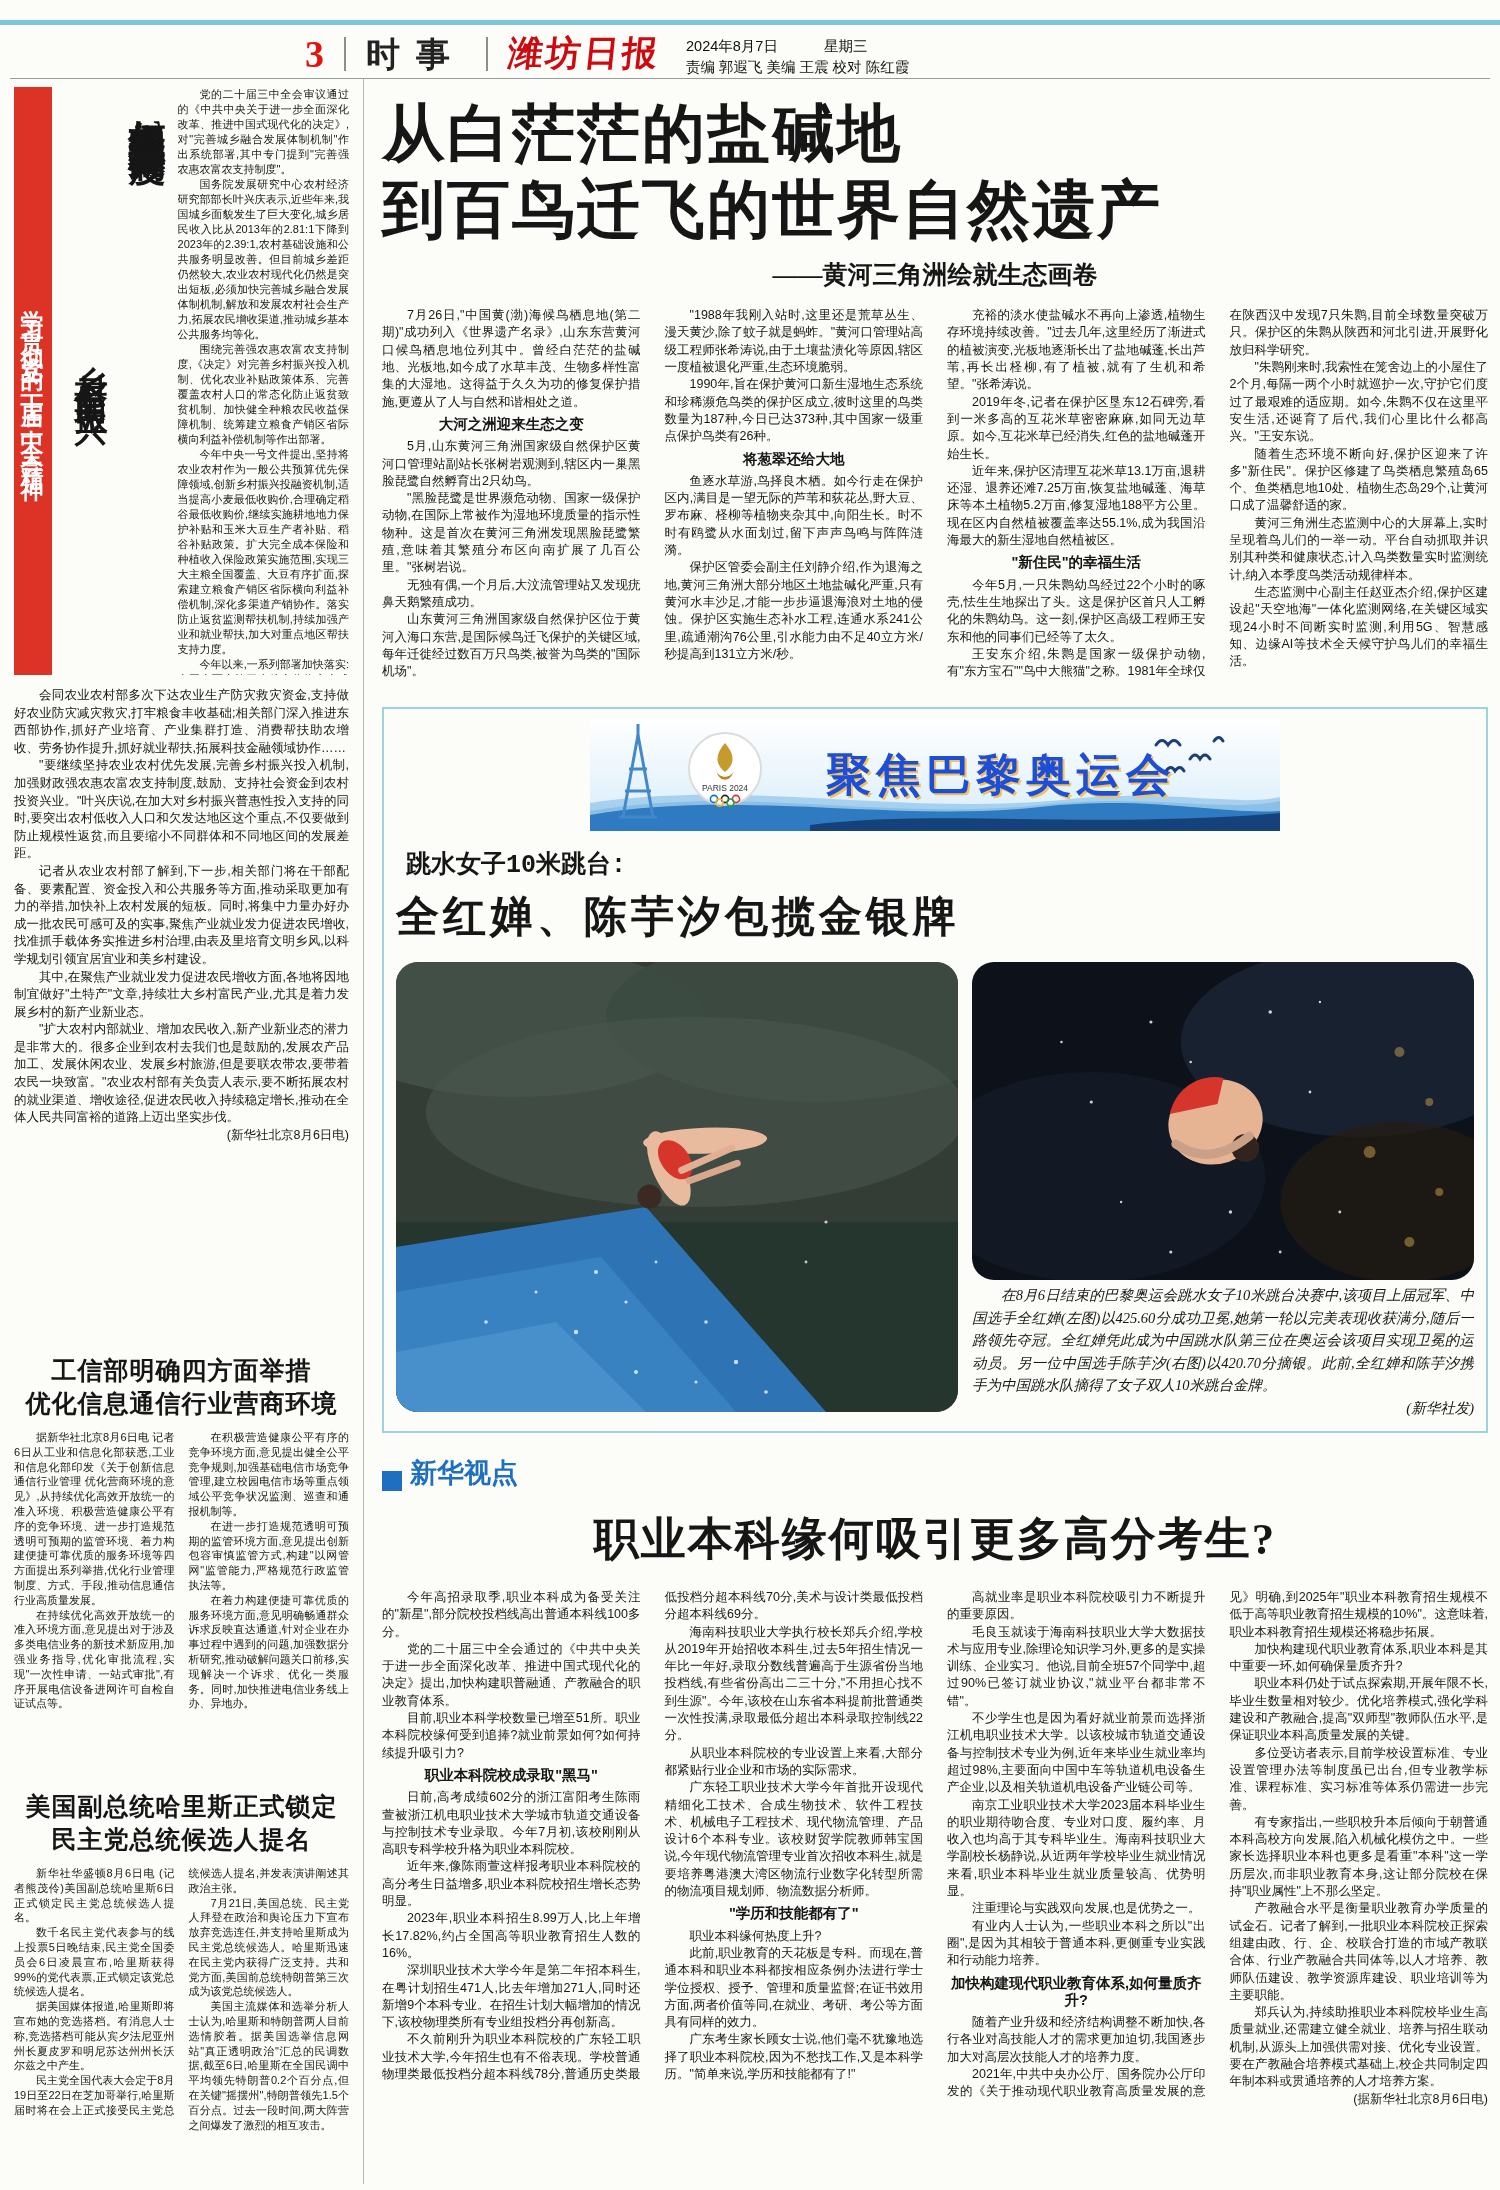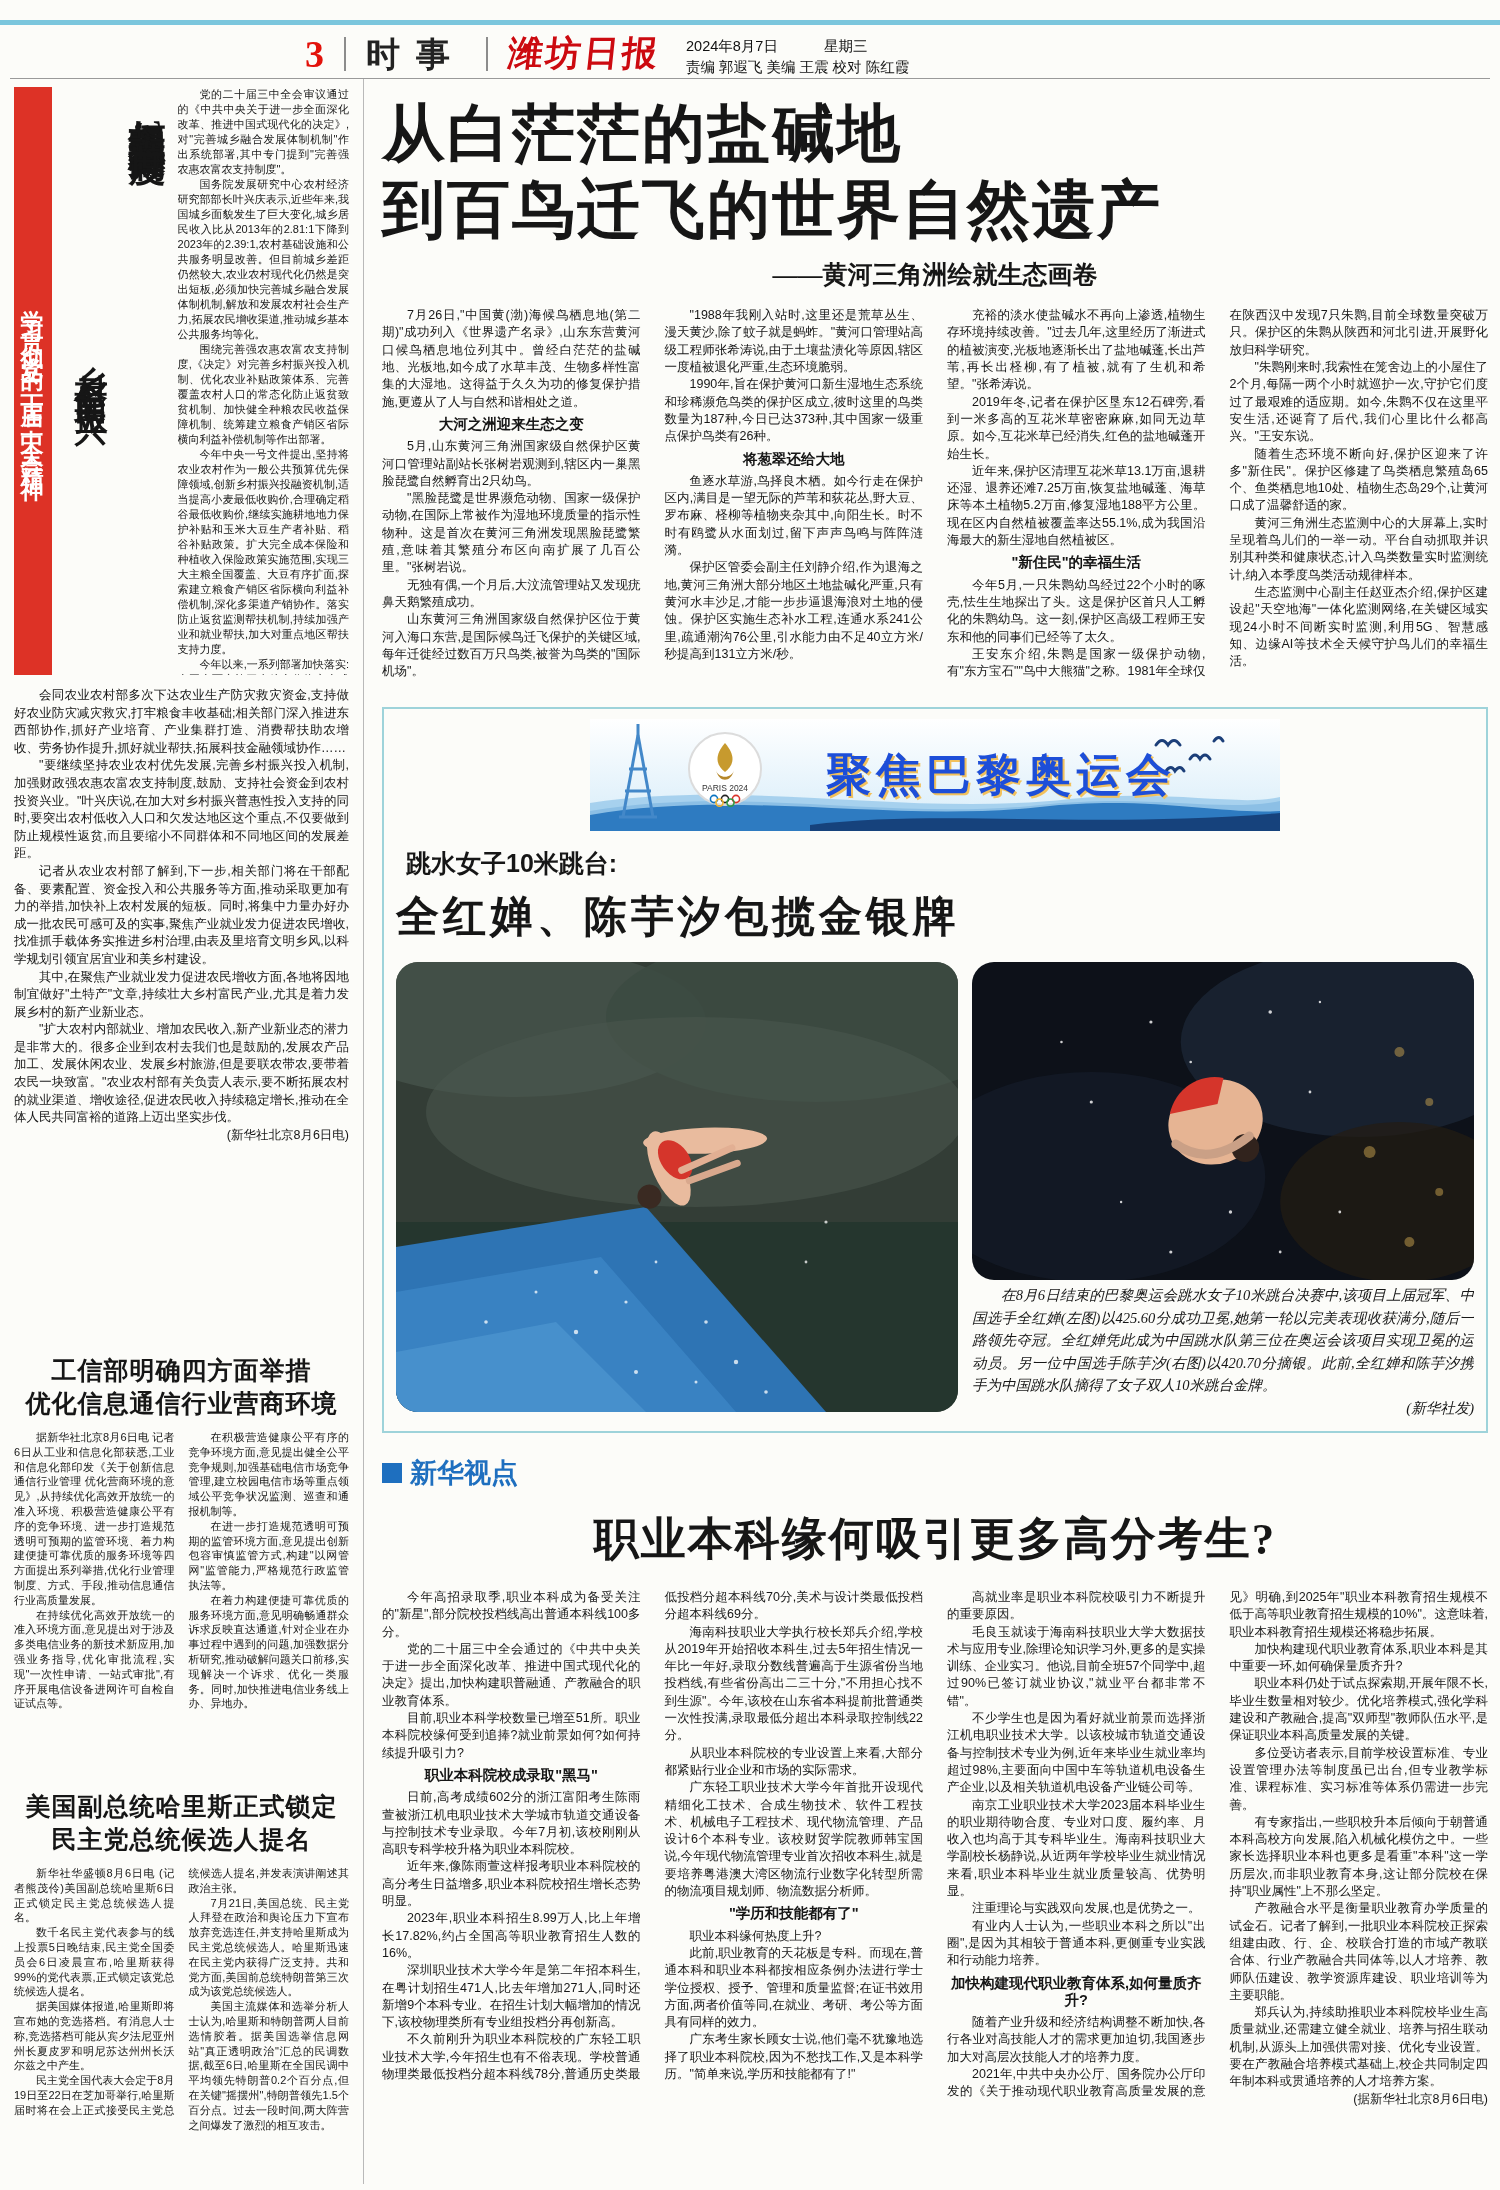--- a/index.html
+++ b/index.html
@@ -45,32 +45,32 @@
 
   
   .eco-head h1 { text-align:left; font-family:"Liberation Serif","DejaVu Serif",serif; font-weight:900; font-size:63px; line-height:1.2; letter-spacing:2px; margin-top:18px; }
   .eco-sub { text-align:center; font-family:"Liberation Serif","DejaVu Serif",serif; font-weight:700; font-size:25px; margin:10px 0 16px 0; }
   .eco-cols { column-count:4; column-gap:24px; height:384px; font-size:12.5px; line-height:17.3px; }
 
   
   .oly-box { border:2px solid #9ed3da; margin-top:16px; padding:10px 12px 12px 12px; }
   .oly-banner { width:690px; height:112px; margin:0 auto; position:relative; }
   .oly-banner-title { position:absolute; left:196px; top:50%; transform:translateY(-50%); width:430px; text-align:center; color:#1d4ed8; font-size:45px; font-weight:900; letter-spacing:5px; text-shadow:2px 2px 0 #f2c15c; white-space:nowrap; }
-  .oly-kicker { font-size:25px; font-weight:800; margin:16px 0 0 10px; }
+  .oly-kicker { font-size:25px; font-weight:800; margin:16px 0 0 10px;font-family:Liberation Mono, monospace; }
   .oly-headline { text-align:left; font-size:43px; font-weight:900; letter-spacing:4px; margin:8px 0 16px 0; }
   .oly-photos { display:flex; gap:14px; }
   .photo-l { width:562px; height:450px; flex:none; border-radius:22px; overflow:hidden; }
   .oly-right-stack { flex:1; display:flex; flex-direction:column; gap:4px; }
   .photo-r { height:318px; border-radius:22px; overflow:hidden; }
   .oly-caption { flex:1; font-family:"Liberation Serif","DejaVu Serif",serif; font-style:italic; font-size:14.5px; line-height:1.55; text-align:justify; overflow:hidden; }
   .oly-caption .cap-text { text-indent:2em; display:block; }
   .oly-caption .cap-credit { display:block; text-align:right; }
 
   
-  .vp-label { color:#1e6fbf; font-size:27px; font-weight:900; margin-top:22px; display:flex; align-items:center; }
+  .vp-label { color:#1e6fbf; font-size:27px; font-weight:900; margin-top:22px; display:flex; align-items:flex-end; }
   .vp-square { width:20px; height:20px; background:#1e6fbf; display:inline-block; margin-right:8px; flex:none; }
   .vp-headline { text-align:center; font-family:"Liberation Serif","DejaVu Serif",serif; font-weight:900; font-size:45px; letter-spacing:2px; margin:18px 0 20px 0; }
   .vp-cols { column-count:4; column-gap:24px; flex:1; font-size:12.5px; line-height:17.3px; }
 
   svg { display:block; }
 </style>
 </head>
 <body>
 
 <div class="page">

